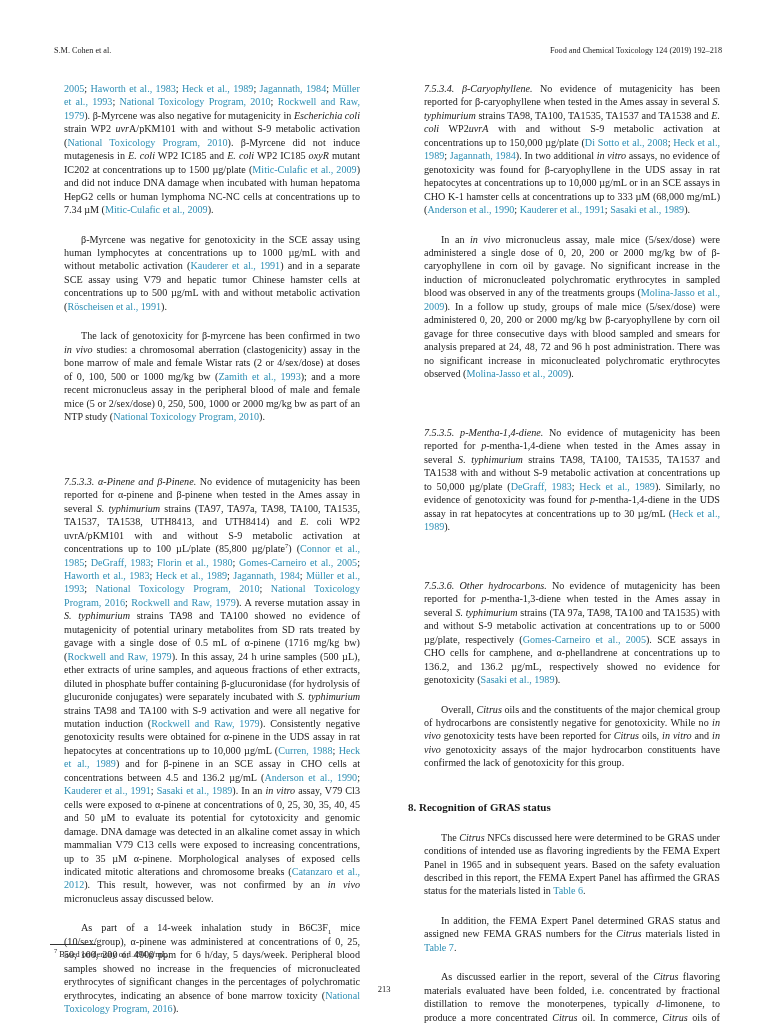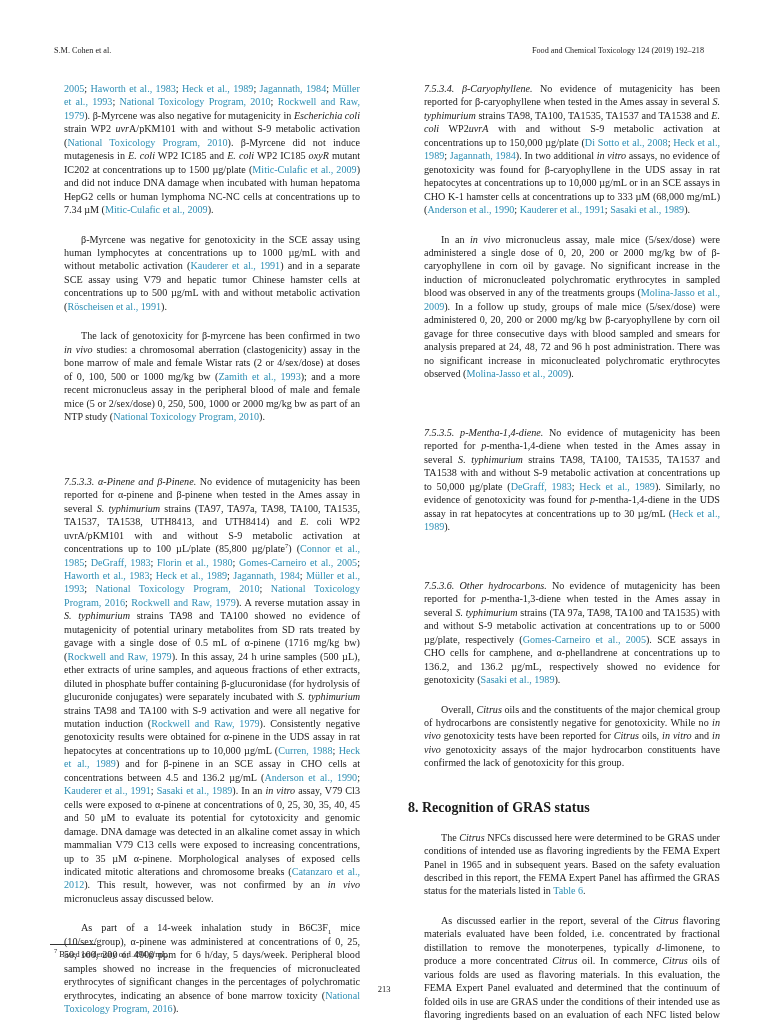--- a/index.html
+++ b/index.html
@@ -1,29 +1,29 @@
 <!DOCTYPE html>
 <html><head>
 <meta charset="utf-8">
 <style>
   html, body { margin: 0; padding: 0; background: #ffffff; }
   body { width: 768px; height: 1024px; position: relative; overflow: hidden;
          font-family: "Liberation Serif", "DejaVu Serif", serif; color: #1a1a1a; }
   .running-head { position: absolute; top: 46px; font-size: 8.2px; color: #222; }
   .rh-left { left: 54px; }
-  .rh-right { right: 64px; }
+  .rh-right { right: 46px; }
   .col { position: absolute; top: 66px; width: 328px; font-size: 10.15px; line-height: 13.45px; text-align: justify; hyphens: auto; }
   .col-left { left: 48px; }
   .col-right { left: 408px; }
   p { margin: 16px; }
   p.indent { text-indent: 17px; }
   .sec-gap { height: 13.4px; }
   .cite { color: #2e8fb5; }
   i, .it { font-style: italic; }
-  .sec-heading { font-weight: bold; font-size: 14px; margin: 2px 0 12px 0; }
+  .sec-heading { font-weight: bold; font-size: 11px; margin: 2px 0 12px 0; }
   .footnote-rule { position: absolute; left: 50px; top: 944px; width: 46px; border-top: 0.8px solid #333; }
   .footnote { position: absolute; left: 54px; top: 950px; font-size: 8.4px; color: #222; }
   sup { font-size: 6.5px; line-height: 0; vertical-align: super; }
   sub { font-size: 6.5px; line-height: 0; }
   .page-number { position: absolute; top: 984px; left: 0; width: 768px; text-align: center; font-size: 8.5px; color: #222; }
 </style>
 </head>
 <body>
 
 <div class="running-head rh-left">S.M. Cohen et al.</div>
@@ -43,20 +43,21 @@
   <p><span class="it">7.5.3.4. β-Caryophyllene.</span><span> No evidence of mutagenicity has been reported for β-caryophyllene when tested in the Ames assay in several </span><span class="it">S. typhimurium</span><span> strains TA98, TA100, TA1535, TA1537 and TA1538 and </span><span class="it">E. coli</span><span> WP2</span><span class="it">uvrA</span><span> with and without S-9 metabolic activation at concentrations up to 150,000 µg/plate (</span><span class="cite">Di Sotto et al., 2008</span><span>; </span><span class="cite">Heck et al., 1989</span><span>; </span><span class="cite">Jagannath, 1984</span><span>). In two additional </span><span class="it">in vitro</span><span> assays, no evidence of genotoxicity was found for β-caryophyllene in the UDS assay in rat hepatocytes at concentrations up to 10,000 µg/mL or in an SCE assays in CHO K-1 hamster cells at concentrations up to 333 µM (68,000 mg/mL) (</span><span class="cite">Anderson et al., 1990</span><span>; </span><span class="cite">Kauderer et al., 1991</span><span>; </span><span class="cite">Sasaki et al., 1989</span><span>).</span></p>
   <p class="indent"><span>In an </span><span class="it">in vivo</span><span> micronucleus assay, male mice (5/sex/dose) were administered a single dose of 0, 20, 200 or 2000 mg/kg bw of β-caryophyllene in corn oil by gavage. No significant increase in the induction of micronucleated polychromatic erythrocytes in sampled blood was observed in any of the treatments groups (</span><span class="cite">Molina-Jasso et al., 2009</span><span>). In a follow up study, groups of male mice (5/sex/dose) were administered 0, 20, 200 or 2000 mg/kg bw β-caryophyllene by corn oil gavage for three consecutive days with blood sampled and smears for analysis prepared at 24, 48, 72 and 96 h post administration. There was no significant increase in miconucleated polychromatic erythrocytes observed (</span><span class="cite">Molina-Jasso et al., 2009</span><span>).</span></p>
   <div class="sec-gap"></div>
   <p><span class="it">7.5.3.5. p-Mentha-1,4-diene.</span><span> No evidence of mutagenicity has been reported for </span><span class="it">p</span><span>-mentha-1,4-diene when tested in the Ames assay in several </span><span class="it">S. typhimurium</span><span> strains TA98, TA100, TA1535, TA1537 and TA1538 with and without S-9 metabolic activation at concentrations up to 50,000 µg/plate (</span><span class="cite">DeGraff, 1983</span><span>; </span><span class="cite">Heck et al., 1989</span><span>). Similarly, no evidence of genotoxicity was found for </span><span class="it">p</span><span>-mentha-1,4-diene in the UDS assay in rat hepatocytes at concentrations up to 30 µg/mL (</span><span class="cite">Heck et al., 1989</span><span>).</span></p>
   <div class="sec-gap"></div>
   <p><span class="it">7.5.3.6. Other hydrocarbons.</span><span> No evidence of mutagenicity has been reported for </span><span class="it">p</span><span>-mentha-1,3-diene when tested in the Ames assay in several </span><span class="it">S. typhimurium</span><span> strains (TA 97a, TA98, TA100 and TA1535) with and without S-9 metabolic activation at concentrations up to or 5000 µg/plate, respectively (</span><span class="cite">Gomes-Carneiro et al., 2005</span><span>). SCE assays in CHO cells for camphene, and α-phellandrene at concentrations up to 136.2, and 136.2 µg/mL, respectively showed no evidence for genotoxicity (</span><span class="cite">Sasaki et al., 1989</span><span>).</span></p>
   <p class="indent"><span>Overall, </span><span class="it">Citrus</span><span> oils and the constituents of the major chemical group of hydrocarbons are consistently negative for genotoxicity. While no </span><span class="it">in vivo</span><span> genotoxicity tests have been reported for </span><span class="it">Citrus</span><span> oils, </span><span class="it">in vitro</span><span> and </span><span class="it">in vivo</span><span> genotoxicity assays of the major hydrocarbon constituents have confirmed the lack of genotoxicity for this group.</span></p>
   <div class="sec-gap"></div>
   <div class="sec-heading">8.  Recognition of GRAS status</div>
   <p class="indent"><span>The </span><span class="it">Citrus</span><span> NFCs discussed here were determined to be GRAS under conditions of intended use as flavoring ingredients by the FEMA Expert Panel in 1965 and in subsequent years. Based on the safety evaluation described in this report, the FEMA Expert Panel has affirmed the GRAS status for the materials listed in </span><span class="cite">Table 6</span><span>.</span></p>
+  <p class="indent"><span>In addition, the FEMA Expert Panel determined GRAS status and assigned new FEMA GRAS numbers for the </span><span class="it">Citrus</span><span> materials listed in </span><span class="cite">Table 7</span><span>.</span></p>
   <p class="indent"><span>As discussed earlier in the report, several of the </span><span class="it">Citrus</span><span> flavoring materials evaluated have been folded, i.e. concentrated by fractional distillation to remove the monoterpenes, typically </span><span class="it">d</span><span>-limonene, to produce a more concentrated </span><span class="it">Citrus</span><span> oil. In commerce, </span><span class="it">Citrus</span><span> oils of various folds are used as flavoring materials. In this evaluation, the FEMA Expert Panel evaluated and determined that the continuum of folded oils in use are GRAS under the conditions of their intended use as flavoring ingredients based on an evaluation of each NFC listed below and the constituents and congeneric groups therein.</span></p>
   <p class="indent"><span>FEMA 2530: Grapefruit Oil (</span><span class="it">Citrus paradisi</span><span> Macf.)</span></p>
 </div>
 
 <div class="footnote-rule"></div>
 <div class="footnote">
   <sup>7</sup>
   <span>Based on density of 1.494 g/mL.</span>
 </div>
 

